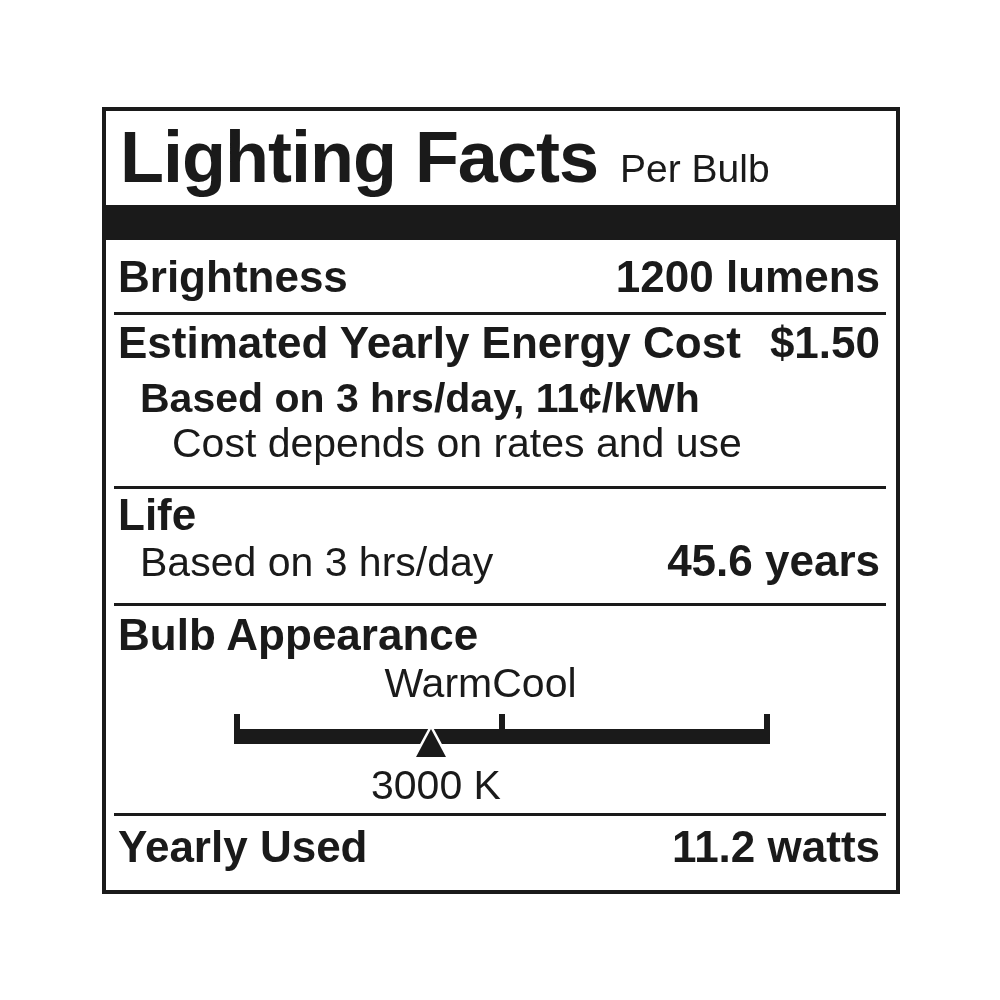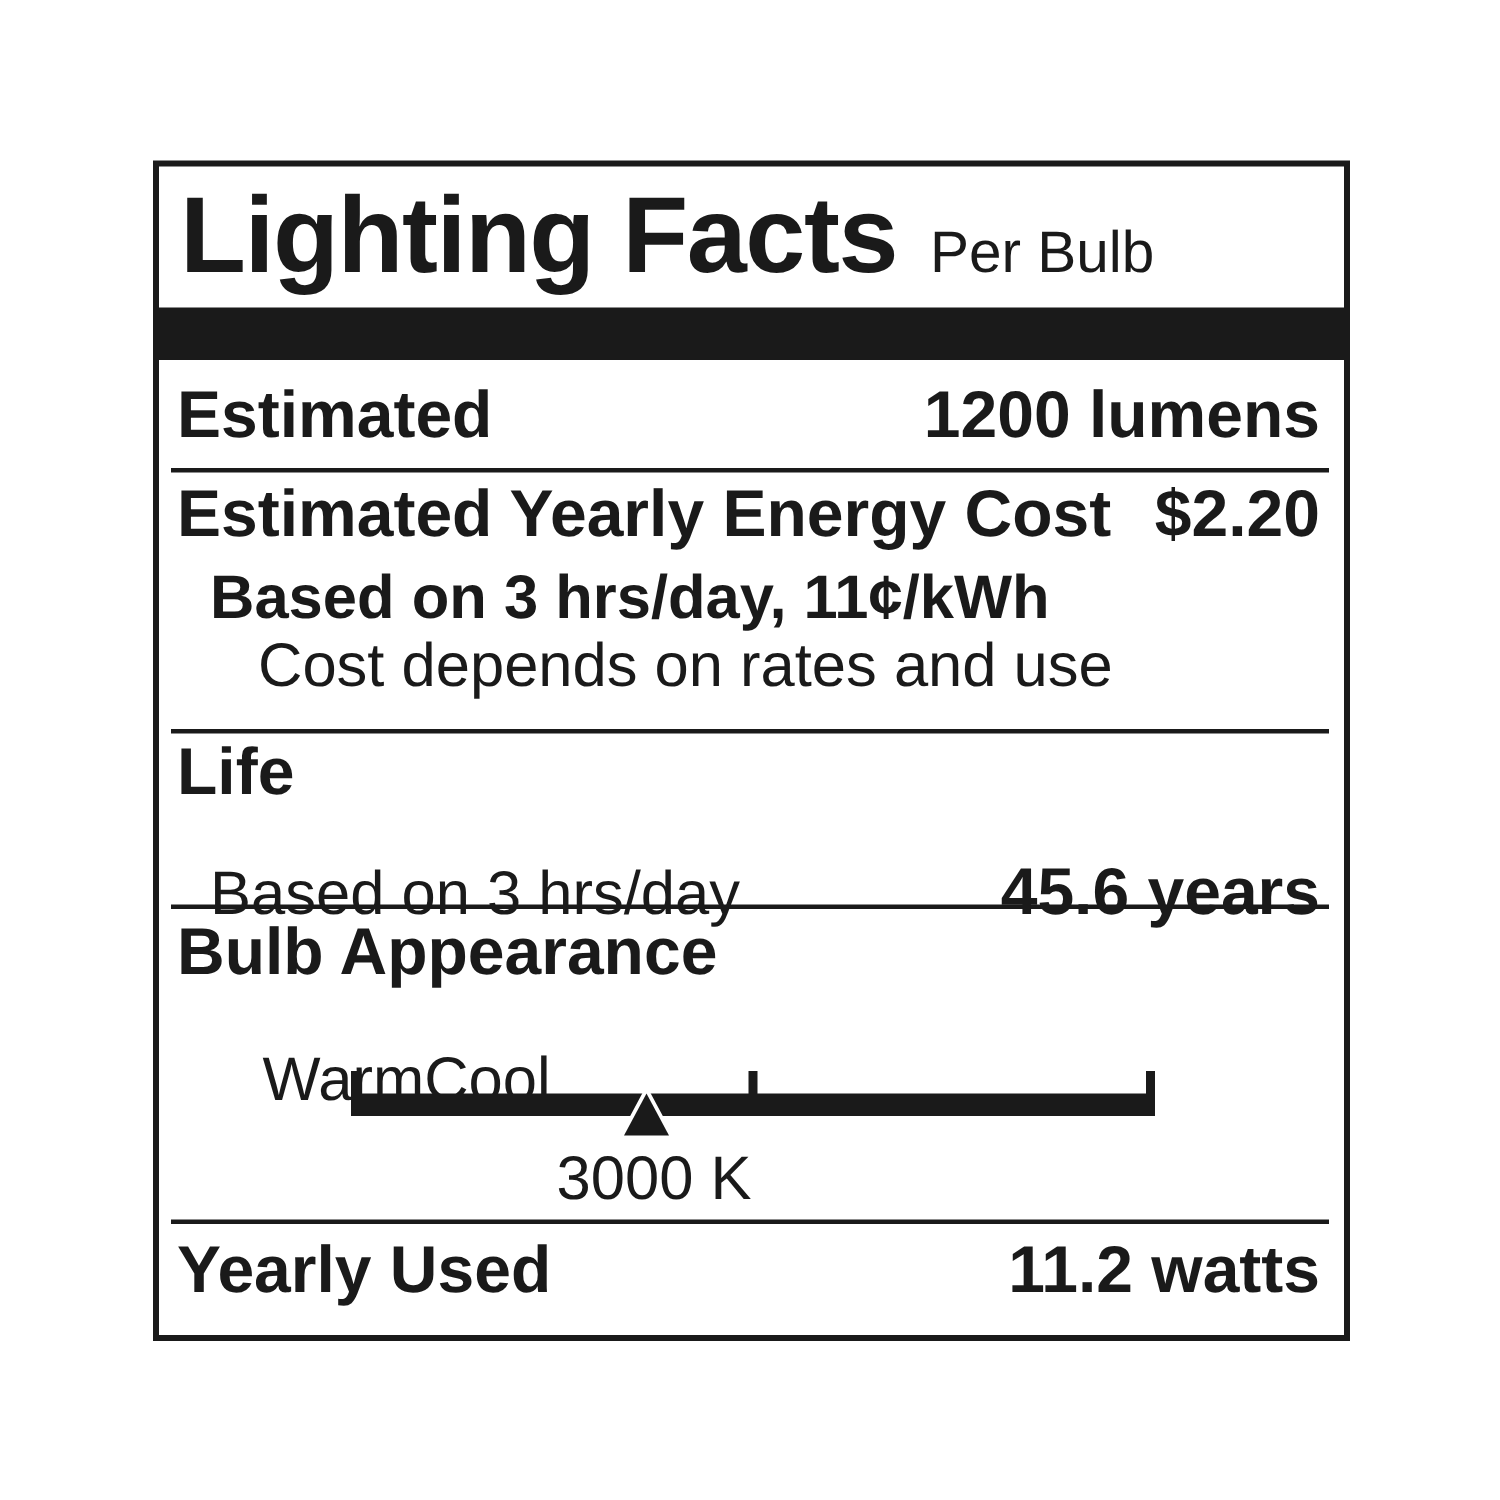--- a/index.html
+++ b/index.html
@@ -19,67 +19,67 @@
 
   .title-row{position:absolute;left:14px;top:7px;display:flex;align-items:baseline;gap:22px;}
   .title{font-size:72px;font-weight:bold;letter-spacing:-1px;}
   .per-unit{font-size:39px;}
 
   .black-bar{position:absolute;left:0;top:94px;width:100%;height:35px;background:var(--ink);}
 
   .row{position:absolute;left:12px;right:16px;display:flex;
     justify-content:space-between;align-items:baseline;}
   .fs44{font-size:44px;}
-  .fs41{font-size:41px;margin-top:36px;}
+  .fs41{font-size:41px;}
 
   .row-brightness{top:142px;}
   .row-energy-cost{top:208px;}
   .note{position:absolute;left:34px;font-size:41px;}
   .note-cost-basis{top:265px;font-weight:bold;}
   .note-cost-disclaimer{top:310px;margin-left:32px;}
 
   .divider{position:absolute;left:8px;right:10px;height:3px;background:var(--ink);}
   .d1{top:201px;} .d2{top:375px;} .d3{top:492px;} .d4{top:702px;}
 
   .life-label{position:absolute;left:12px;top:380px;}
   .row-life{position:absolute;left:34px;right:16px;top:426px;display:flex;
     justify-content:space-between;align-items:baseline;}
 
   .light-appearance-label{position:absolute;left:12px;top:500px;}
   .row-warm-cool{position:absolute;left:69px;right:110px;top:550px;display:flex;
-    justify-content:flex-start;align-items:baseline;}
+    justify-content:center;align-items:baseline;}
 
   .scale-svg{position:absolute;left:122px;top:599px;width:548px;height:52px;}
   .kelvin{position:absolute;left:230px;top:652px;width:200px;text-align:center;font-size:41px;}
 
   .row-energy-used{top:712px;}
 </style>
 </head>
 <body>
 
 <div class="stage">
   <div class="label">
 
     <div class="title-row">
       <span class="t title">Lighting Facts</span>
       <span class="t per-unit">Per Bulb</span>
     </div>
 
     <div class="black-bar"></div>
 
     <div class="row row-brightness fs44 b">
-      <span class="t">Estimated</span>
+      <span class="t">Brightness</span>
       <span class="t">1200 lumens</span>
     </div>
 
     <div class="divider d1"></div>
 
     <div class="row row-energy-cost fs44 b">
       <span class="t">Estimated Yearly Energy Cost</span>
-      <span class="t">$2.20</span>
+      <span class="t">$1.50</span>
     </div>
     <div class="t note note-cost-basis">Based on 3 hrs/day, 11¢/kWh</div>
     <div class="t note note-cost-disclaimer">Cost depends on rates and use</div>
 
     <div class="divider d2"></div>
 
     <div class="t life-label fs44 b">Life</div>
     <div class="row-life">
       <span class="t fs41">Based on 3 hrs/day</span>
       <span class="t fs44 b">45.6 years</span>

